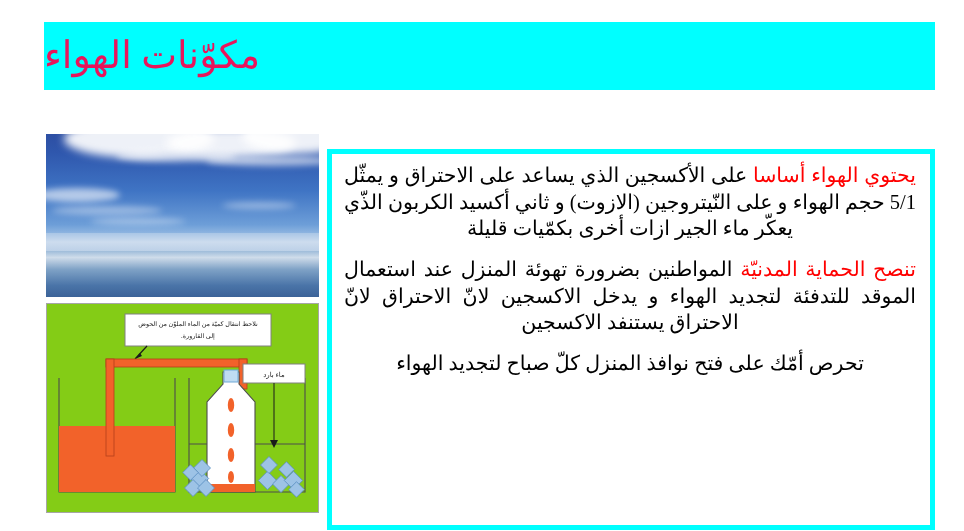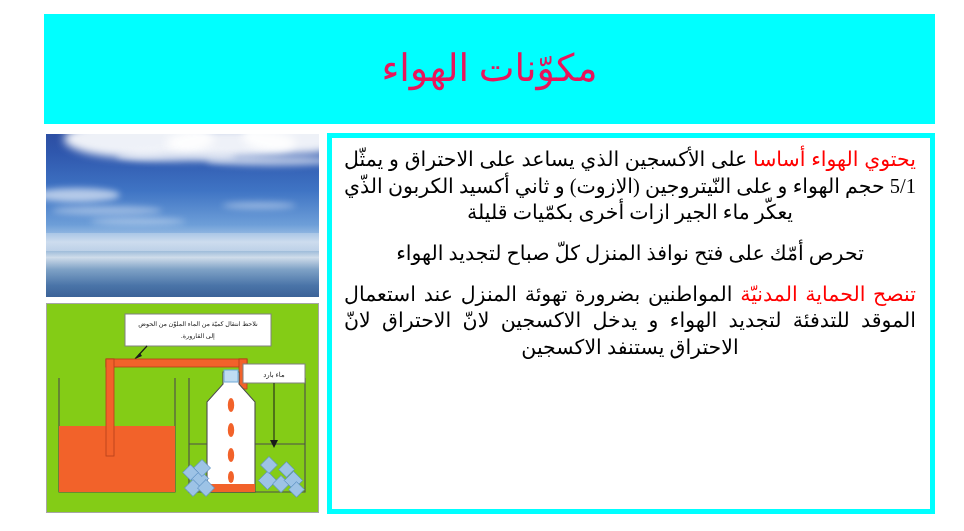--- a/index.html
+++ b/index.html
@@ -12,27 +12,27 @@
     background: #ffffff;
     font-family: "Liberation Serif", "DejaVu Serif", serif;
     overflow: hidden;
     position: relative;
   }
 
   
   #title-banner {
     position: absolute;
     left: 44px;
-    top: 14px;
+    top: 22px;
     width: 891px;
-    height: 110px;
+    height: 68px;
     background: #00ffff;
     display: flex;
     align-items: center;
-    justify-content: center;
+    justify-content: flex-start;
   }
   #title-text {
     color: #e8155b;
     font-size: 38px;
     font-weight: 400;
     direction: rtl;
     letter-spacing: 0px;
     line-height: 1.1;
     font-family: "Liberation Serif", "DejaVu Serif", serif;
   }
@@ -80,21 +80,21 @@
     border: 1px solid #a6a6a6;
     box-sizing: border-box;
     overflow: hidden;
   }
   #diagram-svg { display: block; width: 100%; height: 100%; }
 
   
   #text-box {
     position: absolute;
     left: 327px;
-    top: 133px;
+    top: 149px;
     width: 608px;
     height: 381px;
     border: 5px solid #00ffff;
     box-sizing: border-box;
     background: #ffffff;
     padding: 8px 14px 8px 12px;
   }
   .para {
     direction: rtl;
     text-align: justify;
@@ -180,18 +180,18 @@
       <rect x="244" y="180" width="11" height="11" transform="rotate(45 249.5 185.5)"></rect>
     </g>
   </svg>
 </div>
 
 <div id="text-box">
   <p class="para">
     <span class="hl">يحتوي الهواء أساسا</span><span> على الأكسجين الذي يساعد على الاحتراق و يمثّل </span><span class="num">5/1</span><span> حجم الهواء و على النّيتروجين (الازوت) و ثاني أكسيد الكربون الذّي يعكّر ماء الجير ازات أخرى بكمّيات قليلة</span>
   </p>
   <p class="para">
-    <span>تحرص أمّك على فتح نوافذ المنزل كلّ صباح لتجديد الهواء</span>
+    <span class="hl">تنصح الحماية المدنيّة</span><span> المواطنين بضرورة تهوئة المنزل عند استعمال الموقد للتدفئة لتجديد الهواء و يدخل الاكسجين لانّ الاحتراق لانّ الاحتراق يستنفد الاكسجين</span>
   </p>
   <p class="para">
-    <span class="hl">تنصح الحماية المدنيّة</span><span> المواطنين بضرورة تهوئة المنزل عند استعمال الموقد للتدفئة لتجديد الهواء و يدخل الاكسجين لانّ الاحتراق لانّ الاحتراق يستنفد الاكسجين</span>
+    <span>تحرص أمّك على فتح نوافذ المنزل كلّ صباح لتجديد الهواء</span>
   </p>
 </div>
 
 </body></html>

